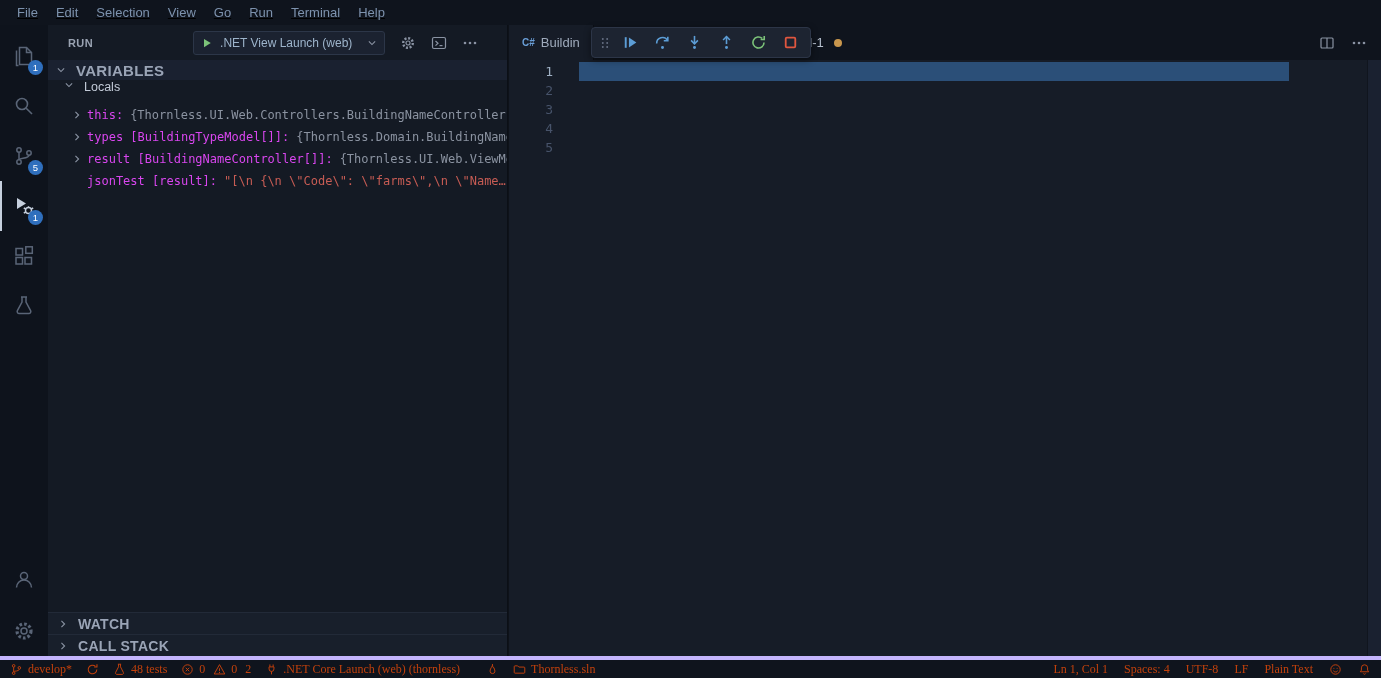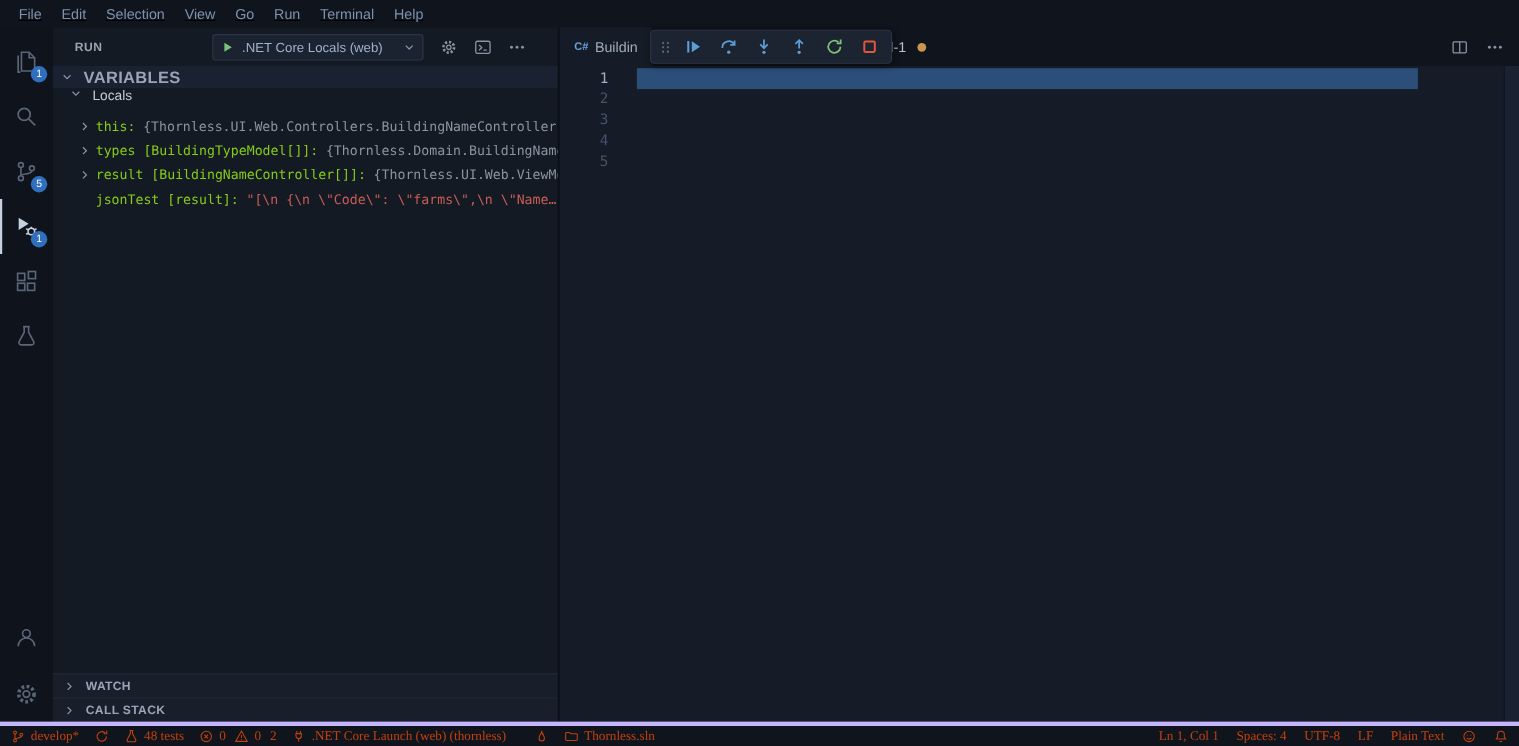--- a/index.html
+++ b/index.html
@@ -35,27 +35,27 @@
   .hdr-icon { color:#8a93a3; margin-left:15px; display:flex; }
   .section-header { height:20px; background:#1a2130; display:flex; align-items:center;
                     padding-left:8px; gap:5px; font-size:15px; font-weight:bold;
                     letter-spacing:.3px; color:#9aa4b6; }
   .scope-row { height:24px; display:flex; padding-left:16px; gap:5px;
                font-size:12.5px; color:#c3cbd8; }
   .var-row { height:22px; display:flex; align-items:center; padding-left:24px;
              font-family:"DejaVu Sans Mono", monospace; font-size:12px;
              white-space:nowrap; overflow:hidden; }
   .twisty { width:15px; display:flex; color:#8a93a3; flex:none; }
-  .var-label { color:#84cc16; margin-right:7px; }
+  .var-label { color:#d946ef; margin-right:7px; }
   .var-value { color:#8b93a1; }
   .var-value.string { color:#c75c54; }
   .bottom-sections { position:absolute; left:0; right:0; bottom:0; }
   .pane-header { height:22px; border-top:1px solid #222a38; background:#181f2b;
                  display:flex; align-items:center; padding-left:10px; gap:5px;
-                 font-size:11px; font-weight:bold; letter-spacing:.3px; color:#9aa4b6; }
+                 font-size:14px; font-weight:bold; letter-spacing:.3px; color:#9aa4b6; }
 
   
   .editor-area { position:absolute; left:509px; top:25px; right:0; bottom:22px; background:#161c27; }
   .tabbar { position:absolute; left:0; right:0; top:0; height:35px; background:#0f141d;
             display:flex; align-items:stretch; }
   .tab { display:flex; align-items:center; gap:6px; padding:0 13px; font-size:13px; }
   .tab.tab1 { background:#161c27; color:#9fabbc; border-right:1px solid #0b0f16; }
   .cs-icon { font-size:10px; font-weight:bold; color:#6a9fd8; }
   .tab.tab2 { position:absolute; left:283px; top:0; height:35px; color:#b6c0ce; background:transparent; }
   .mod-dot { width:8px; height:8px; border-radius:50%; background:#c9974d; margin-left:4px; }
@@ -184,21 +184,21 @@
 
   <div class="sidebar">
     <div class="run-header">
       <span class="run-title">RUN</span>
       <div class="config-picker">
         <span>
           <svg width="12" height="12" viewBox="0 0 16 16">
               <path d="M4 2.5 L13 8 L4 13.5 Z" fill="#7cc379"></path>
             </svg>
           </span>
-        <span class="config-label">.NET Core Locals (web)</span>
+        <span class="config-label">.NET View Launch (web)</span>
         <span style="color:#8a93a3">
           <svg width="10" height="10" viewBox="0 0 16 16" fill="none" stroke="currentColor" stroke-width="1.8">
             <path d="M3 5.5 L8 10.5 L13 5.5"></path>
             </svg>
           </span>
       </div>
       <span class="hdr-icon">
         <svg width="16" height="16" viewBox="0 0 16 16" fill="none" stroke="currentColor">
           <circle cx="8" cy="8" r="4.8" stroke-width="2.4" stroke-dasharray="2 1.7"></circle>
           <circle cx="8" cy="8" r="2" stroke-width="1.2"></circle>

